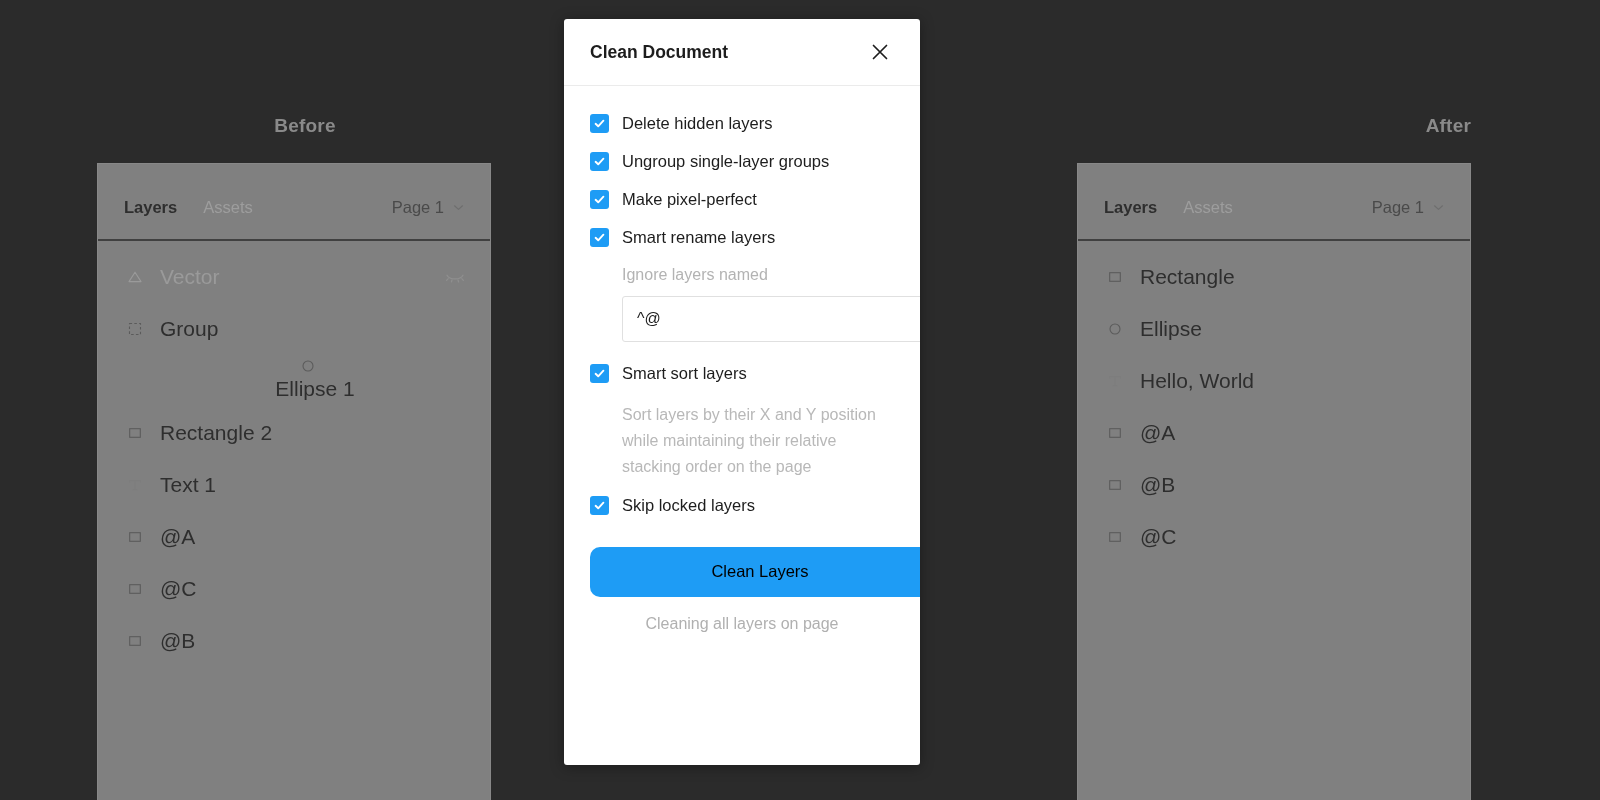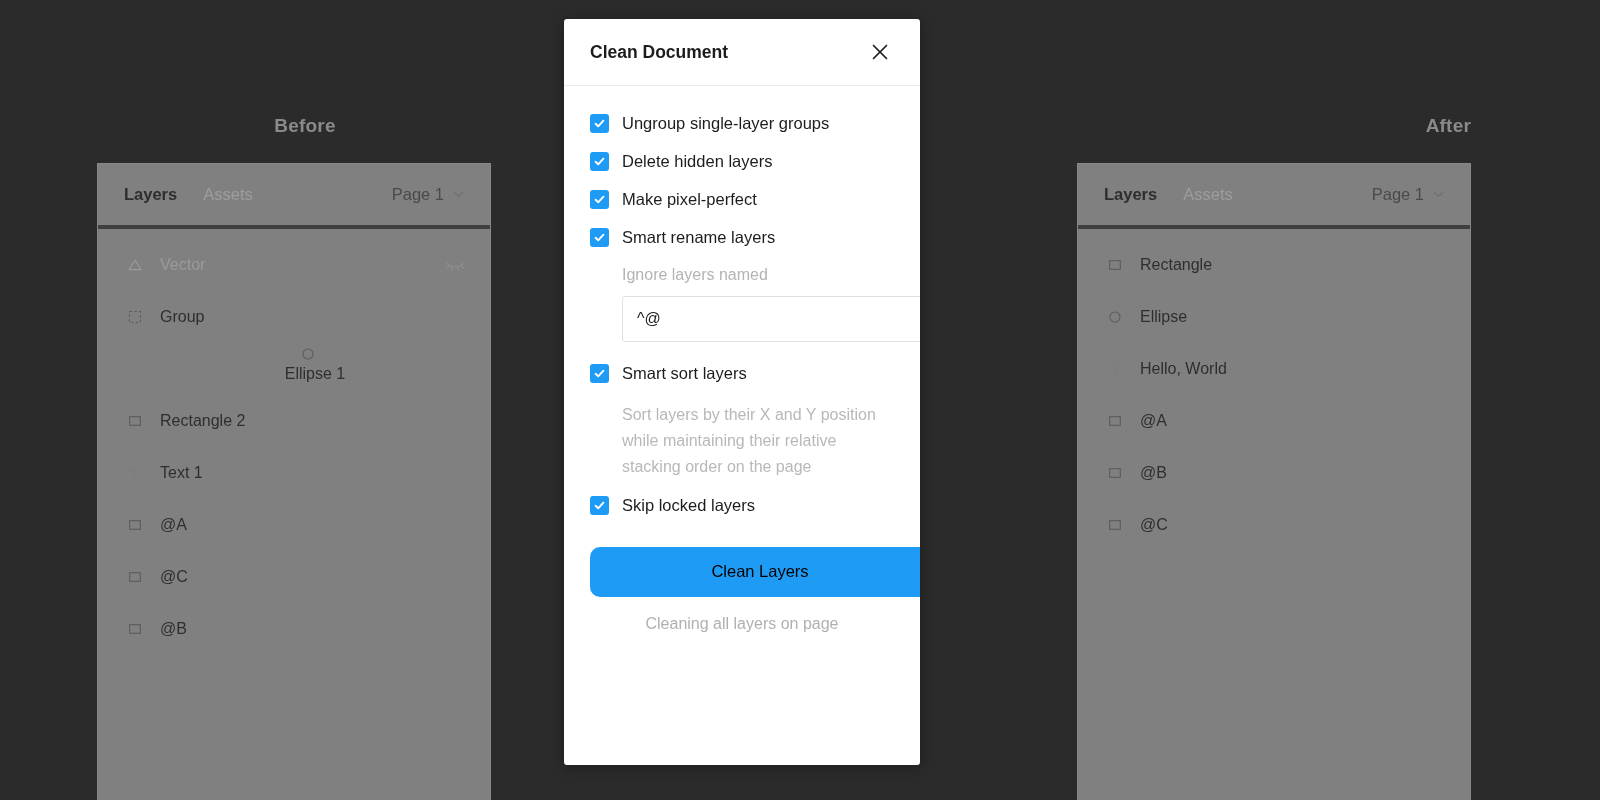--- a/index.html
+++ b/index.html
@@ -41,22 +41,23 @@
     overflow: hidden;
   }
   #panel-before { left: 97px; }
   #panel-after  { left: 1077px; }
 
   .panel-header {
     height: 65px;
     display: flex;
     align-items: center;
     padding: 0 26px 0 26px;
-    border-bottom: 4px solid #404040;
+    border-bottom: 2px solid #404040;
     position: relative;
+    margin-top: 12px;
   }
 
   .tab {
     font-size: 16.5px;
     margin-right: 26px;
     white-space: nowrap;
   }
   .tab.active { color: #2e2e2e; font-weight: bold; }
   .tab.inactive { color: #9d9d9d; font-weight: normal; }
 
@@ -88,21 +89,21 @@
   .layer-icon {
     width: 22px;
     height: 22px;
     flex: 0 0 22px;
     display: flex;
     align-items: center;
     justify-content: center;
     margin-right: 14px;
   }
   .layer-name {
-    font-size: 16px;
+    font-size: 21px;
     color: #2e2e2e;
     white-space: nowrap;
   }
   .layer-row.indent { padding-left: 64px; flex-direction: column; }
   .layer-row.dim .layer-name { color: #9a9a9a; }
   .layer-row.dim .layer-icon svg { stroke: #9a9a9a; }
   .eye-slot {
     margin-left: auto;
     width: 26px;
     height: 20px;
@@ -412,30 +413,30 @@
   </div>
 
   <div class="modal-body">
 
     <div class="opt-row">
       <span class="cb">
         <svg width="13" height="13" viewBox="0 0 13 13">
             <path d="M2.6 6.8 L5.2 9.3 L10.4 3.7" fill="none" stroke="#ffffff" stroke-width="1.9" stroke-linecap="round" stroke-linejoin="round"></path>
           </svg>
       </span>
+      <span class="opt-label">Delete hidden layers</span>
+    </div>
+
+    <div class="opt-row">
+      <span class="cb">
+        <svg width="13" height="13" viewBox="0 0 13 13">
+            <path d="M2.6 6.8 L5.2 9.3 L10.4 3.7" fill="none" stroke="#ffffff" stroke-width="1.9" stroke-linecap="round" stroke-linejoin="round"></path>
+          </svg>
+      </span>
       <span class="opt-label">Ungroup single-layer groups</span>
-    </div>
-
-    <div class="opt-row">
-      <span class="cb">
-        <svg width="13" height="13" viewBox="0 0 13 13">
-            <path d="M2.6 6.8 L5.2 9.3 L10.4 3.7" fill="none" stroke="#ffffff" stroke-width="1.9" stroke-linecap="round" stroke-linejoin="round"></path>
-          </svg>
-      </span>
-      <span class="opt-label">Delete hidden layers</span>
     </div>
 
     <div class="opt-row">
       <span class="cb">
         <svg width="13" height="13" viewBox="0 0 13 13">
             <path d="M2.6 6.8 L5.2 9.3 L10.4 3.7" fill="none" stroke="#ffffff" stroke-width="1.9" stroke-linecap="round" stroke-linejoin="round"></path>
           </svg>
       </span>
       <span class="opt-label">Make pixel-perfect</span>
     </div>

